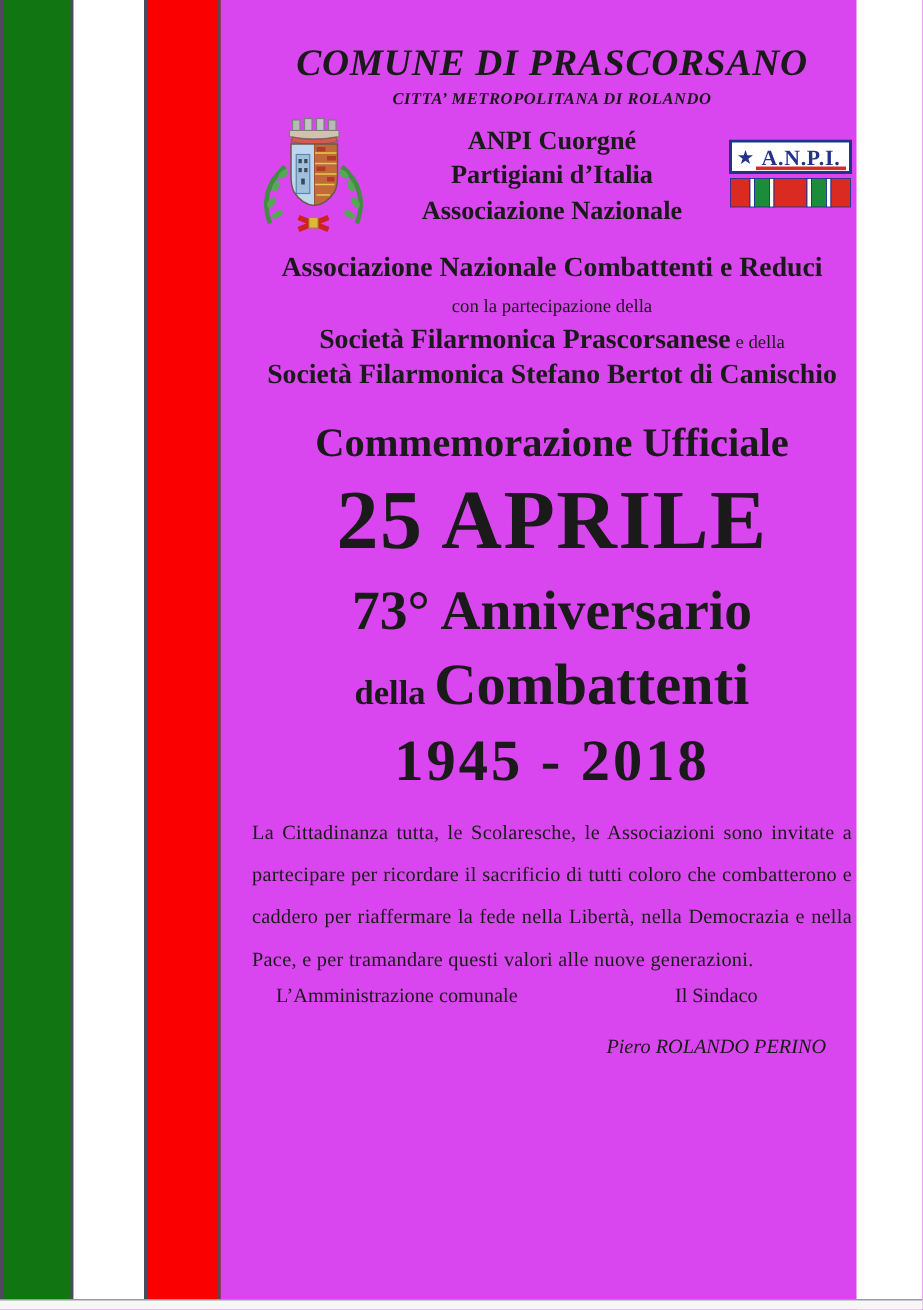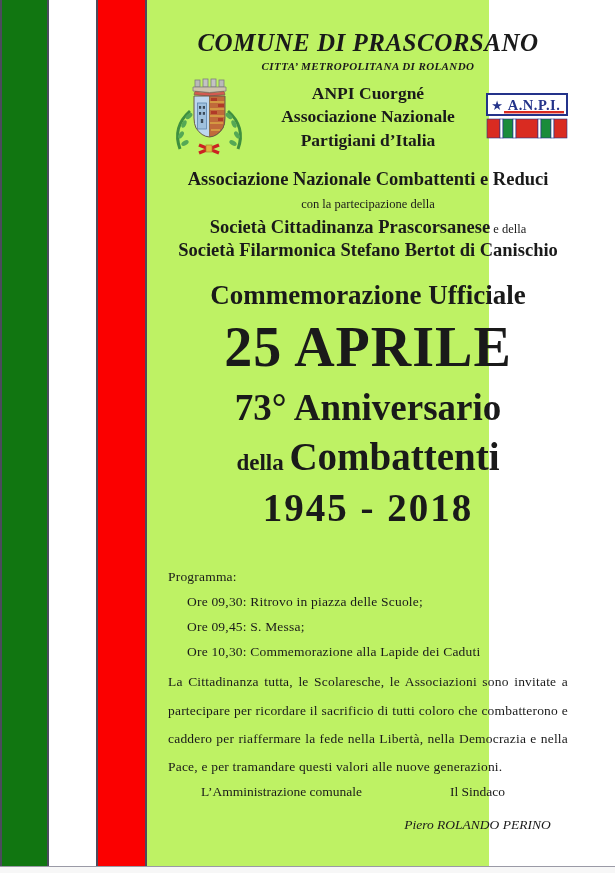--- a/index.html
+++ b/index.html
@@ -4,21 +4,21 @@
 <style>
   * { margin: 0; padding: 0; box-sizing: border-box; }
   html, body { width: 615px; height: 873px; }
   body {
     font-family: "Liberation Serif", "DejaVu Serif", serif;
     background: #ffffff;
     color: #1a1a1a;
     position: relative;
     overflow: hidden;
   }
-  .page { position: relative; width: 489px; height: 873px; background: #bef264; }
+  .page { position: relative; width: 571px; height: 873px; background: #d946ef; }
 
   
   .flag {
     position: absolute; left: 0; top: 0; height: 866px; width: 147px;
     display: flex;
     border-left: 2px solid #4b4b5c;
   }
   .stripe { height: 100%; border-right: 2px solid #4b4b5c; }
   .stripe.green { width: 47px; background: #117611; }
   .stripe.white { width: 49px; background: #ffffff; }
@@ -72,21 +72,21 @@
 
   .invitation {
     margin-top: 8px; text-align: justify; font-size: 13.5px;
     line-height: 2.1; letter-spacing: 0.2px;
   }
 
   .signatures {
     margin-top: 1px; display: flex; justify-content: space-between;
     font-size: 13.5px; text-align: left;
   }
-  .sig-left { margin-left: 33px; line-height: 1.3; }
+  .sig-left { margin-left: 16px; line-height: 1.3; }
   .sig-right { width: 225px; margin-right: -22px; text-align: center; line-height: 1.3; }
   .sig-name { font-style: italic; margin-top: 16px; }
 </style>
 </head>
 <body>
 
 <div class="page">
 
   <div class="flag">
     <div class="stripe green"></div>
@@ -153,22 +153,22 @@
             <ellipse cx="65" cy="66" rx="4" ry="2.2" transform="rotate(30 65 66)"></ellipse>
           </g>
 
           <path d="M31 68 l20 8 M51 68 l-20 8" stroke="#cc2222" stroke-width="3.5" fill="none"></path>
           <rect x="38" y="68" width="6" height="7" fill="#e0b63e" stroke="#a8862a" stroke-width="0.7"></rect>
         </svg>
       </div>
 
       <div class="anpi-lines">
         <div>ANPI Cuorgné</div>
+        <div>Partigiani d’Italia</div>
         <div>Associazione Nazionale</div>
-        <div>Partigiani d’Italia</div>
       </div>
 
       <div class="badge-box">
         <svg width="82" height="48" viewBox="0 0 82 48">
           <rect x="1" y="1" width="80" height="21" fill="#ffffff" stroke="#24338a" stroke-width="2"></rect>
           <text x="11" y="16.5" font-size="13" fill="#24338a" text-anchor="middle">★</text>
           <text x="48" y="17" font-size="14.5" font-weight="bold" fill="#24338a" text-anchor="middle" font-family="Liberation Serif, serif" letter-spacing="0.5">A.N.P.I.</text>
           <rect x="18" y="18" width="60" height="2.4" fill="#d92b21"></rect>
           <g stroke="#24338a" stroke-width="0.6">
             <rect x="1" y="26" width="13" height="19" fill="#d92b21"></rect>
@@ -180,35 +180,29 @@
             <rect x="55" y="26" width="10" height="19" fill="#1a8c3a"></rect>
             <rect x="65" y="26" width="3" height="19" fill="#ffffff"></rect>
             <rect x="68" y="26" width="13" height="19" fill="#d92b21"></rect>
           </g>
         </svg>
       </div>
     </div>
 
     <div class="assoc-1">Associazione Nazionale Combattenti e Reduci</div>
     <div class="assoc-2">con la partecipazione della</div>
-    <div class="assoc-3"><span>Società Cittadinanza Prascorsanese</span><span class="small-suffix"> e della</span></div>
+    <div class="assoc-3"><span>Società Filarmonica Prascorsanese</span><span class="small-suffix"> e della</span></div>
     <div class="assoc-4">Società Filarmonica Stefano Bertot di Canischio</div>
 
     <div class="kicker">Commemorazione Ufficiale</div>
     <div class="big-date">25 APRILE</div>
     <div class="anniv">73° Anniversario</div>
     <div class="della-lib"><span class="della">della </span><span>Combattenti</span></div>
     <div class="years">1945 - 2018</div>
 
-    <div class="programme">
-      <div class="programme-label">Programma:</div>
-      <div class="programme-item">Ore 09,30: Ritrovo in piazza delle Scuole;</div>
-      <div class="programme-item">Ore 09,45: S. Messa;</div>
-      <div class="programme-item">Ore 10,30: Commemorazione alla Lapide dei Caduti</div>
-    </div>
 
     <div class="invitation">La Cittadinanza tutta, le Scolaresche, le Associazioni sono invitate a partecipare per ricordare il sacrificio di tutti coloro che combatterono e caddero per riaffermare la fede nella Libertà, nella Democrazia e nella Pace, e per tramandare questi valori alle nuove generazioni.</div>
 
     <div class="signatures">
       <div class="sig-left">L’Amministrazione comunale</div>
       <div class="sig-right">
         <div>Il Sindaco</div>
         <div class="sig-name">Piero ROLANDO PERINO</div>
       </div>
     </div>

